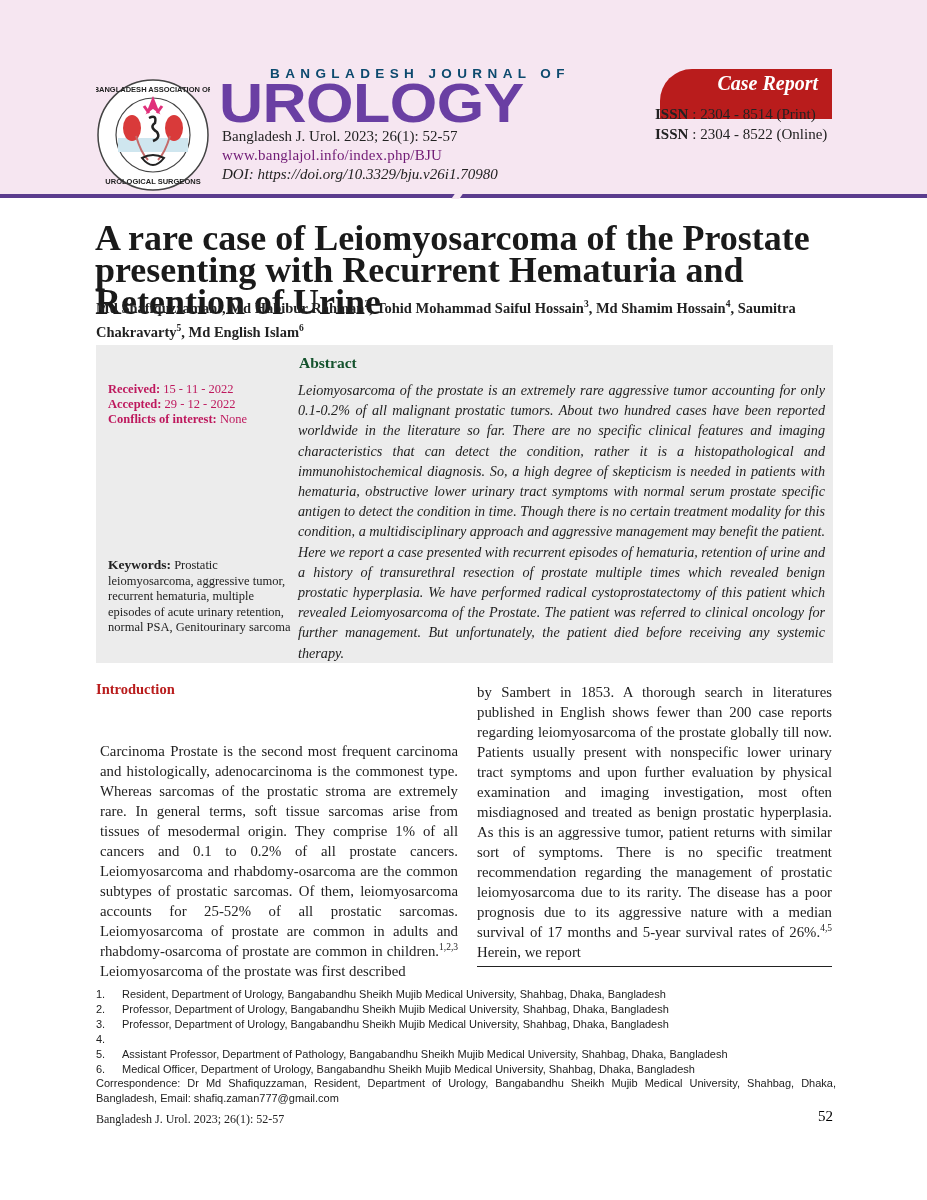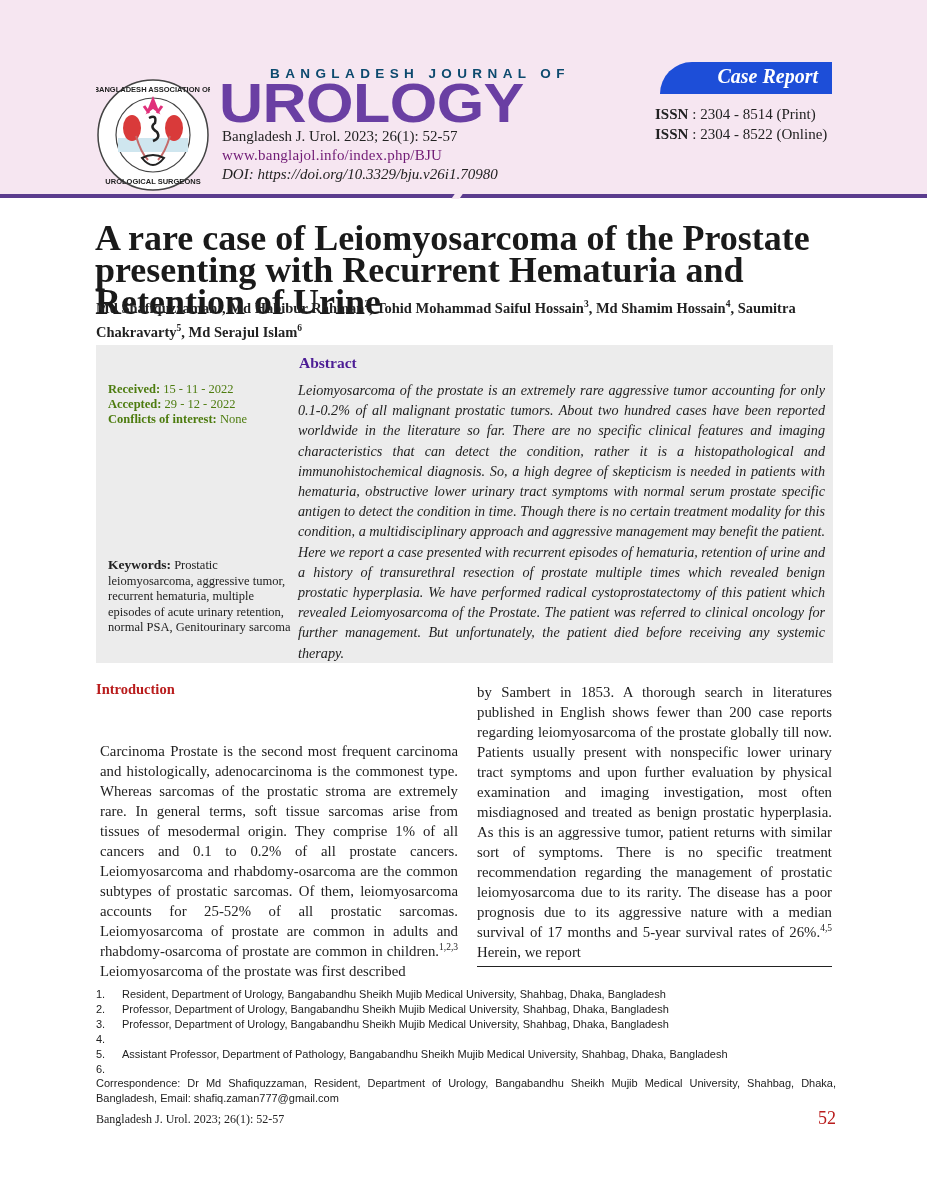--- a/index.html
+++ b/index.html
@@ -12,56 +12,56 @@
   .header-rule-notch { position: absolute; left: 454px; top: 191px; width: 8px; height: 8px; background: #f6e6f1; transform: skewX(-35deg); }
 
   .logo { position: absolute; left: 96px; top: 78px; width: 114px; height: 114px; }
 
   .journal-of { position: absolute; left: 222px; top: 66px; font-family: "Liberation Sans", "DejaVu Sans", sans-serif; font-size: 13.5px; letter-spacing: 5.4px; color: #0c4a6e; font-weight: bold; padding-left: 48px; }
   .journal-name { position: absolute; left: 219px; top: 76px; font-family: "Liberation Sans", "DejaVu Sans", sans-serif; font-weight: bold; font-size: 55px; line-height: 55px; color: #6a3fa3; letter-spacing: -0.5px; transform: scaleX(1.11); transform-origin: left top; }
   .citation { position: absolute; left: 222px; top: 127px; font-size: 15px; color: #222; line-height: 19px; }
   .website { position: absolute; left: 222px; top: 147px; font-size: 15px; color: #701a75; letter-spacing: 0.2px; }
   .doi { position: absolute; left: 222px; top: 166px; font-size: 15px; color: #222; font-style: italic; }
 
-  .type-badge { position: absolute; left: 660px; top: 62px; width: 172px; height: 32px; background: #1d4ed8; border-radius: 32px 0 0 0; }
+  .type-badge { position: absolute; left: 660px; top: 69px; width: 172px; height: 50px; background: #b91c1c; border-radius: 32px 0 0 0; }
   .type-badge span { position: absolute; right: 14px; top: 3px; color: #fff; font-style: italic; font-weight: bold; font-size: 20px; }
   .issn { position: absolute; left: 655px; font-size: 15px; color: #222; }
   .issn b { font-weight: bold; margin-right: 4px; }
   .issn-print { top: 106px; }
   .issn-online { top: 126px; }
 
   
   .title { position: absolute; left: 95px; top: 222px; width: 760px; font-size: 36px; line-height: 32px; font-weight: bold; color: #1a1a1a; }
   .authors { position: absolute; left: 96px; top: 294px; width: 745px; font-size: 14.5px; line-height: 20px; font-weight: bold; color: #222; }
   .authors sup { font-size: 9.5px; }
 
   
   .abstract-box { position: absolute; left: 96px; top: 345px; width: 737px; height: 318px; background: #ececec; }
-  .meta { position: absolute; left: 12px; top: 37px; font-size: 12.5px; line-height: 15px; color: #4d7c0f; }
+  .meta { position: absolute; left: 12px; top: 37px; font-size: 12.5px; line-height: 15px; color: #be185d; }
   .meta b { font-weight: bold; }
   .keywords { position: absolute; left: 12px; top: 212px; width: 190px; font-size: 12.5px; line-height: 15.5px; color: #222; }
   .keywords b { font-weight: bold; font-size: 13.5px; }
-  .abstract-heading { position: absolute; left: 203px; top: 9px; font-size: 15.5px; font-weight: bold; color: #4c1d95; }
+  .abstract-heading { position: absolute; left: 203px; top: 9px; font-size: 15.5px; font-weight: bold; color: #14532d; }
   .abstract-text { position: absolute; left: 202px; top: 35px; width: 527px; font-size: 14.2px; line-height: 20.2px; font-style: italic; text-align: justify; color: #222; }
 
   
   .section-heading { position: absolute; left: 96px; top: 681px; font-size: 14.5px; font-weight: bold; color: #b91c1c; }
   .col { position: absolute; font-size: 14.8px; line-height: 20px; text-align: justify; color: #222; }
   .col-left { left: 100px; top: 702px; width: 358px; margin-top: 39px; }
   .col-right { left: 477px; top: 682px; width: 355px; }
   .col sup { font-size: 9.5px; line-height: 0; }
 
   .footnote-rule { position: absolute; left: 477px; top: 966px; width: 355px; height: 1px; background: #222; }
   .footnotes { position: absolute; left: 96px; top: 987px; width: 740px; font-family: "Liberation Sans", "DejaVu Sans", sans-serif; font-size: 11px; line-height: 14.9px; color: #222; }
   .fn-row { display: flex; }
   .fn-num { width: 26px; flex: none; }
   .corr { text-align: justify; }
 
   .footer-left { position: absolute; left: 96px; top: 1112px; font-size: 12px; color: #222; }
-  .footer-page { position: absolute; left: 818px; top: 1108px; font-size: 18px; color: #b91c1c; }
+  .footer-page { position: absolute; left: 818px; top: 1108px; font-size: 15px; color: #000000; }
 </style>
 </head>
 <body>
 
 <div class="header"></div>
 
 <svg class="logo" viewBox="0 0 114 114">
   <circle cx="57" cy="57" r="55" fill="#ffffff" stroke="#444" stroke-width="1.5"></circle>
   <circle cx="57" cy="57" r="37" fill="#ffffff" stroke="#444" stroke-width="1.2"></circle>
   <rect x="22" y="60" width="70" height="14" fill="#cfe6ef"></rect>
@@ -84,21 +84,21 @@
 <div class="type-badge">
     <span>Case Report</span>
   </div>
 <div class="issn issn-print"><b>ISSN</b><span>: 2304 - 8514 (Print)</span></div>
 <div class="issn issn-online"><b>ISSN</b><span>: 2304 - 8522 (Online)</span></div>
 
 <div class="header-rule"></div>
 <div class="header-rule-notch"></div>
 
 <h1 class="title">A rare case of Leiomyosarcoma of the Prostate presenting with Recurrent Hematuria and Retention of Urine</h1>
-<div class="authors" id="authors"><span>Md Shafiquzzaman</span><sup>1</sup><span>, </span><span>Md Habibur Rahman</span><sup>2</sup><span>, </span><span>Tohid Mohammad Saiful Hossain</span><sup>3</sup><span>, </span><span>Md Shamim Hossain</span><sup>4</sup><span>, </span><span>Saumitra Chakravarty</span><sup>5</sup><span>, </span><span>Md Serajul Islam</span><sup>6</sup><span></span></div>
+<div class="authors" id="authors"><span>Md Shafiquzzaman</span><sup>1</sup><span>, </span><span>Md Habibur Rahman</span><sup>2</sup><span>, </span><span>Tohid Mohammad Saiful Hossain</span><sup>3</sup><span>, </span><span>Md Shamim Hossain</span><sup>4</sup><span>, </span><span>Saumitra Chakravarty</span><sup>5</sup><span>, </span><span>Md English Islam</span><sup>6</sup><span></span></div>
 
 <div class="abstract-box">
   <div class="meta">
     <div><b>Received:</b><span> 15 - 11 - 2022</span></div>
     <div><b>Accepted:</b><span> 29 - 12 - 2022</span></div>
     <div><b>Conflicts of interest:</b><span> None</span></div>
   </div>
   <div class="keywords"><b>Keywords:</b><span> Prostatic leiomyosarcoma, aggressive tumor, recurrent hematuria, multiple episodes of acute urinary retention, normal PSA, Genitourinary sarcoma</span></div>
   <div class="abstract-heading">Abstract</div>
   <p class="abstract-text">Leiomyosarcoma of the prostate is an extremely rare aggressive tumor accounting for only 0.1-0.2% of all malignant prostatic tumors. About two hundred cases have been reported worldwide in the literature so far. There are no specific clinical features and imaging characteristics that can detect the condition, rather it is a histopathological and immunohistochemical diagnosis. So, a high degree of skepticism is needed in patients with hematuria, obstructive lower urinary tract symptoms with normal serum prostate specific antigen to detect the condition in time. Though there is no certain treatment modality for this condition, a multidisciplinary approach and aggressive management may benefit the patient. Here we report a case presented with recurrent episodes of hematuria, retention of urine and a history of transurethral resection of prostate multiple times which revealed benign prostatic hyperplasia. We have performed radical cystoprostatectomy of this patient which revealed Leiomyosarcoma of the Prostate. The patient was referred to clinical oncology for further management. But unfortunately, the patient died before receiving any systemic therapy.</p>
@@ -126,19 +126,20 @@
       </div>
       <div class="fn-row">
         <span class="fn-num">4.</span>
       </div>
       <div class="fn-row">
         <span class="fn-num">5.</span>
         <span>Assistant Professor, Department of Pathology, Bangabandhu Sheikh Mujib Medical University, Shahbag, Dhaka, Bangladesh</span>
       </div>
       <div class="fn-row">
         <span class="fn-num">6.</span>
+        <span>Medical Officer, Department of Urology, Bangabandhu Sheikh Mujib Medical University, Shahbag, Dhaka, Bangladesh</span>
       </div>
     </div>
   <div class="corr">Correspondence:  Dr  Md  Shafiquzzaman, Resident, Department of Urology, Bangabandhu Sheikh Mujib Medical University, Shahbag, Dhaka, Bangladesh, Email: shafiq.zaman777@gmail.com</div>
 </div>
 
 <div class="footer-left">Bangladesh J. Urol. 2023; 26(1): 52-57</div>
 <div class="footer-page">52</div>
 
 </body></html>

